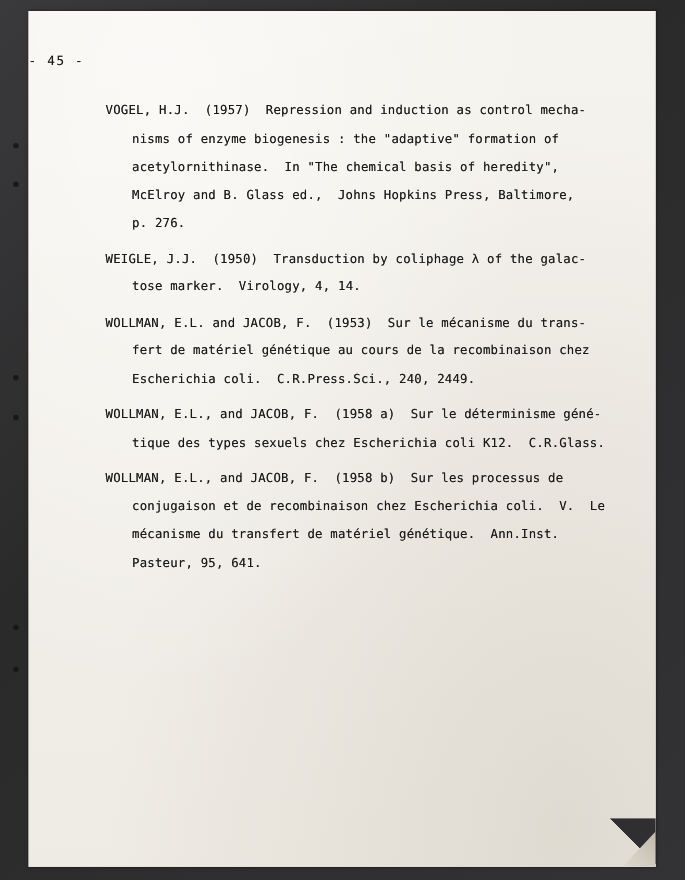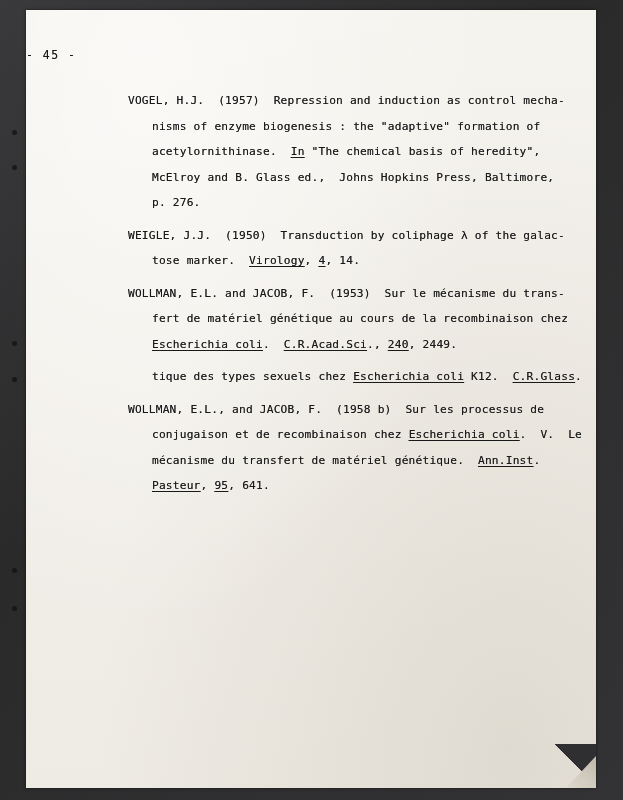--- a/index.html
+++ b/index.html
@@ -87,55 +87,53 @@
   }
   #refs {
     position: absolute;
     top: 78px;
     left: 70px;
     width: 470px;
     color: #19191a;
     font-size: 11.2px;
     line-height: 25.5px;
     letter-spacing: 0.2px;
-    margin-left: 32px;
   }
   .ref {
     margin-bottom: 7px;
     white-space: pre-wrap;
   }
   .ref .ln {
     display: block;
     white-space: pre;
   }
   .ref .ln.ind {
     padding-left: 24px;
   }
   .u {
-    text-decoration: underline;
     text-underline-offset: 2px;
   }
   
   #refs, .page-number {
     text-shadow: 0 0 0.4px rgba(0,0,0,0.55);
   }
 </style>
 </head>
 <body>
 
 <div id="scan">
   <div id="page">
 
     <div id="content">
       <div class="page-number">- 45 -</div>
       <div id="refs">
           <div class="ref"><span class="ln">VOGEL, H.J.  (1957)  Repression and induction as control mecha-</span><span class="ln ind">nisms of enzyme biogenesis : the "adaptive" formation of</span><span class="ln ind">acetylornithinase.  <span class="u">In</span> "The chemical basis of heredity",</span><span class="ln ind">McElroy and B. Glass ed.,  Johns Hopkins Press, Baltimore,</span><span class="ln ind">p. 276.</span></div>
           <div class="ref"><span class="ln">WEIGLE, J.J.  (1950)  Transduction by coliphage λ of the galac-</span><span class="ln ind">tose marker.  <span class="u">Virology</span>, <span class="u">4</span>, 14.</span></div>
-          <div class="ref"><span class="ln">WOLLMAN, E.L. and JACOB, F.  (1953)  Sur le mécanisme du trans-</span><span class="ln ind">fert de matériel génétique au cours de la recombinaison chez</span><span class="ln ind"><span class="u">Escherichia coli</span>.  <span class="u">C.R.Acad.Sci</span>., <span class="u">240</span>, 2449.</span></div>
-          <div class="ref"><span class="ln ind">tique des types sexuels chez <span class="u">Escherichia coli</span> K12.  <span class="u">C.R.Glass</span>.</span></div>
+          <div class="ref"><span class="ln">WOLLMAN, E.L. and JACOB, F.  (1953)  Sur le mécanisme du trans-</span><span class="ln ind">fert de matériel génétique au cours de la recombinaison chez</span><span class="ln ind"><span class="u">Escherichia coli</span>.  <span class="u">C.R.Press.Sci</span>., <span class="u">240</span>, 2449.</span></div>
+          <div class="ref"><span class="ln">WOLLMAN, E.L., and JACOB, F.  (1958 a)  Sur le déterminisme géné-</span><span class="ln ind">tique des types sexuels chez <span class="u">Escherichia coli</span> K12.  <span class="u">C.R.Glass</span>.</span></div>
           <div class="ref"><span class="ln">WOLLMAN, E.L., and JACOB, F.  (1958 b)  Sur les processus de</span><span class="ln ind">conjugaison et de recombinaison chez <span class="u">Escherichia coli</span>.  V.  Le</span><span class="ln ind">mécanisme du transfert de matériel génétique.  <span class="u">Ann.Inst</span>.</span><span class="ln ind"><span class="u">Pasteur</span>, <span class="u">95</span>, 641.</span></div>
         </div>
     </div>
 
     <div id="corner">
       <div id="corner-fold"></div>
     </div>
   </div>
 <div class="mark" style="top: 130px;"></div>
     <div class="mark" style="top: 165px;"></div>

